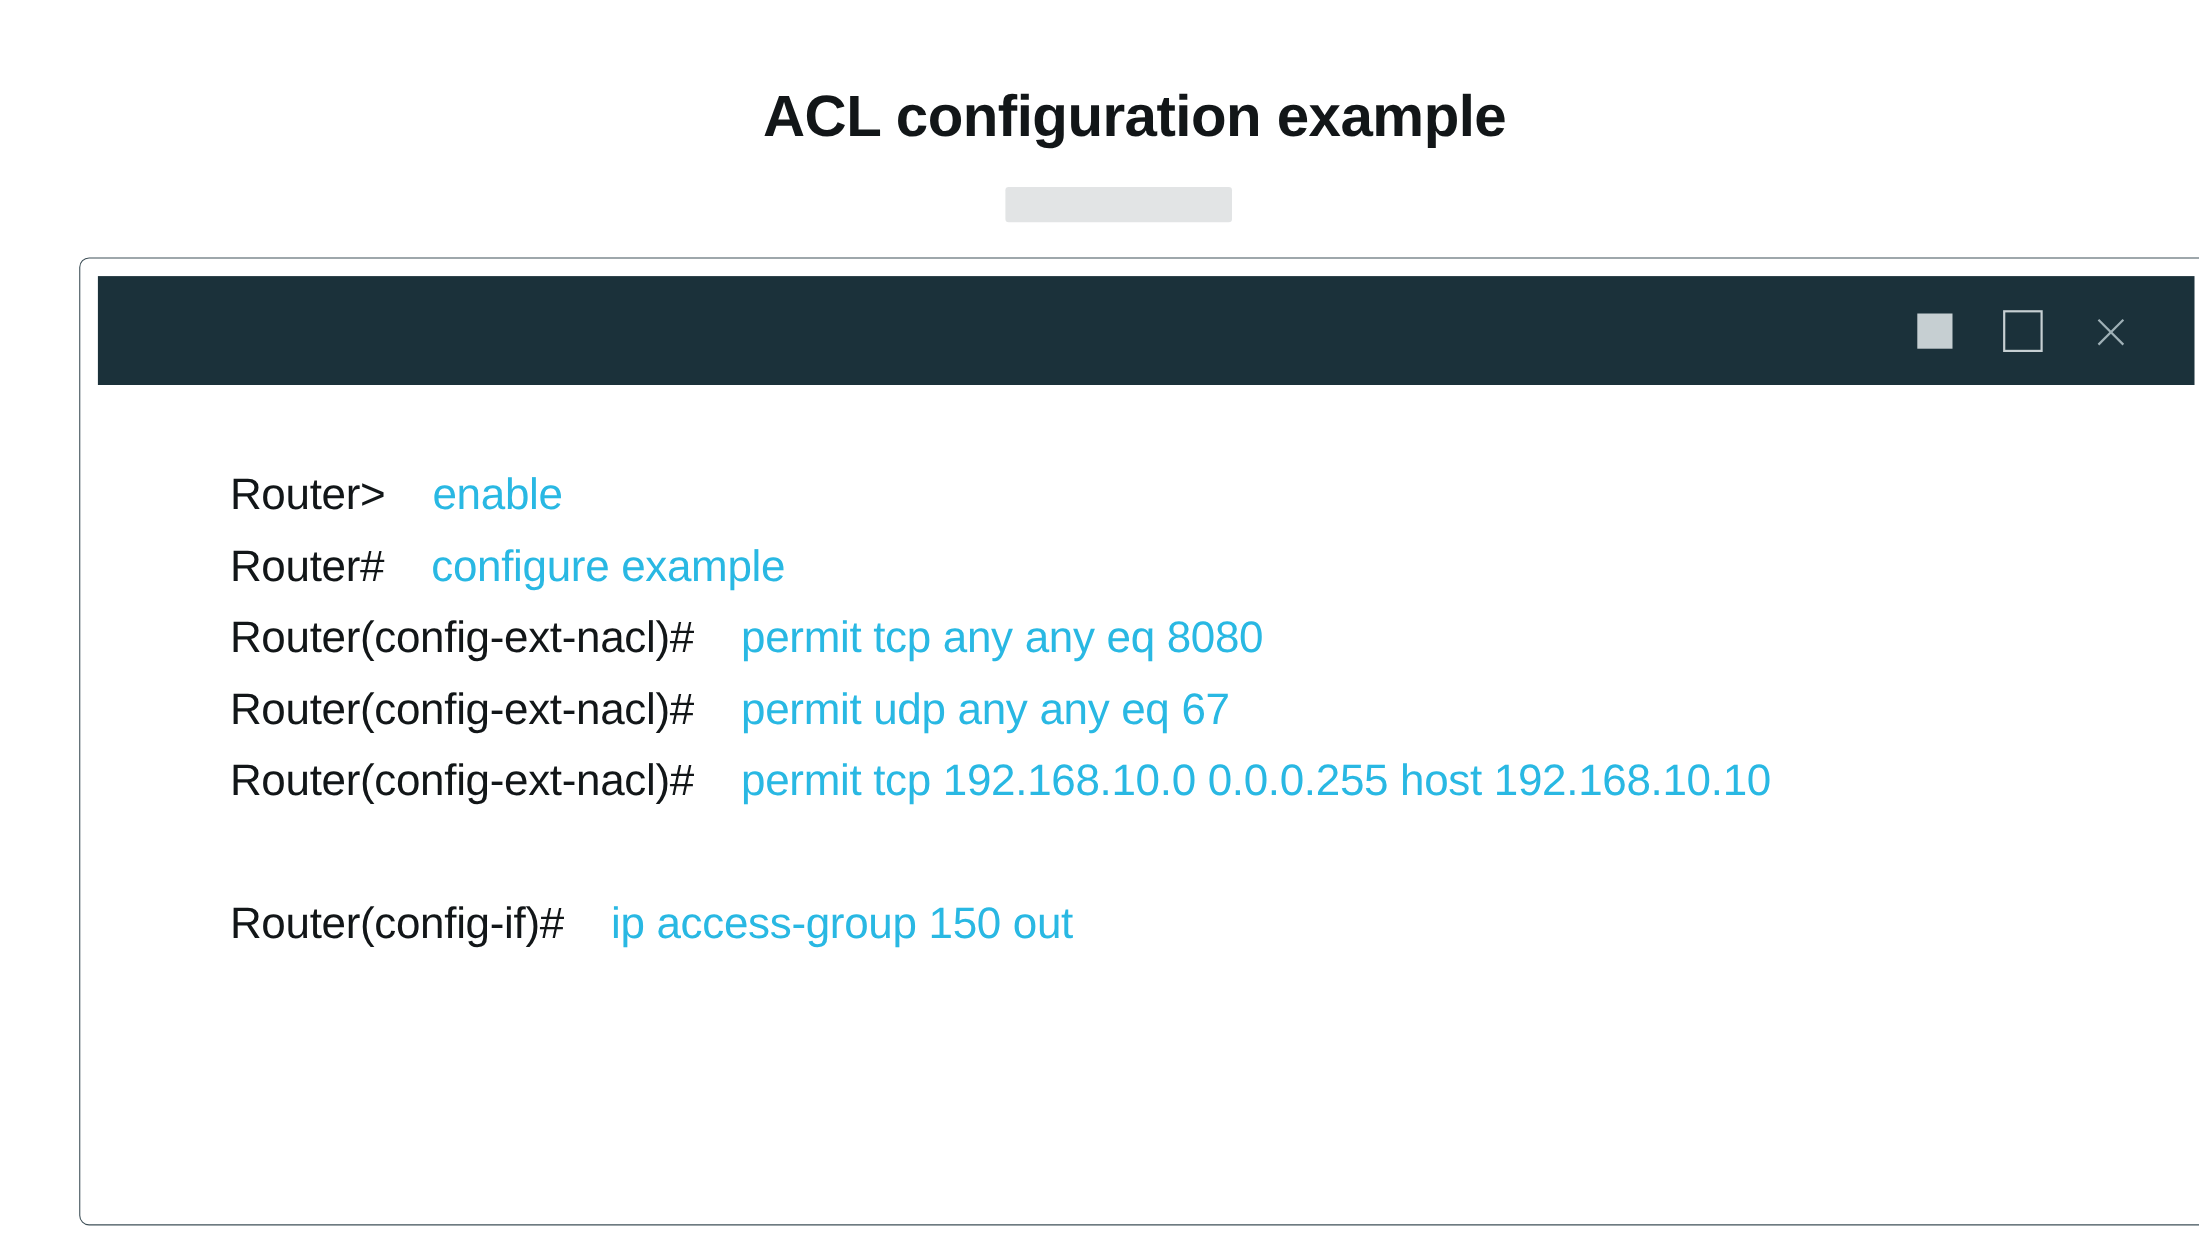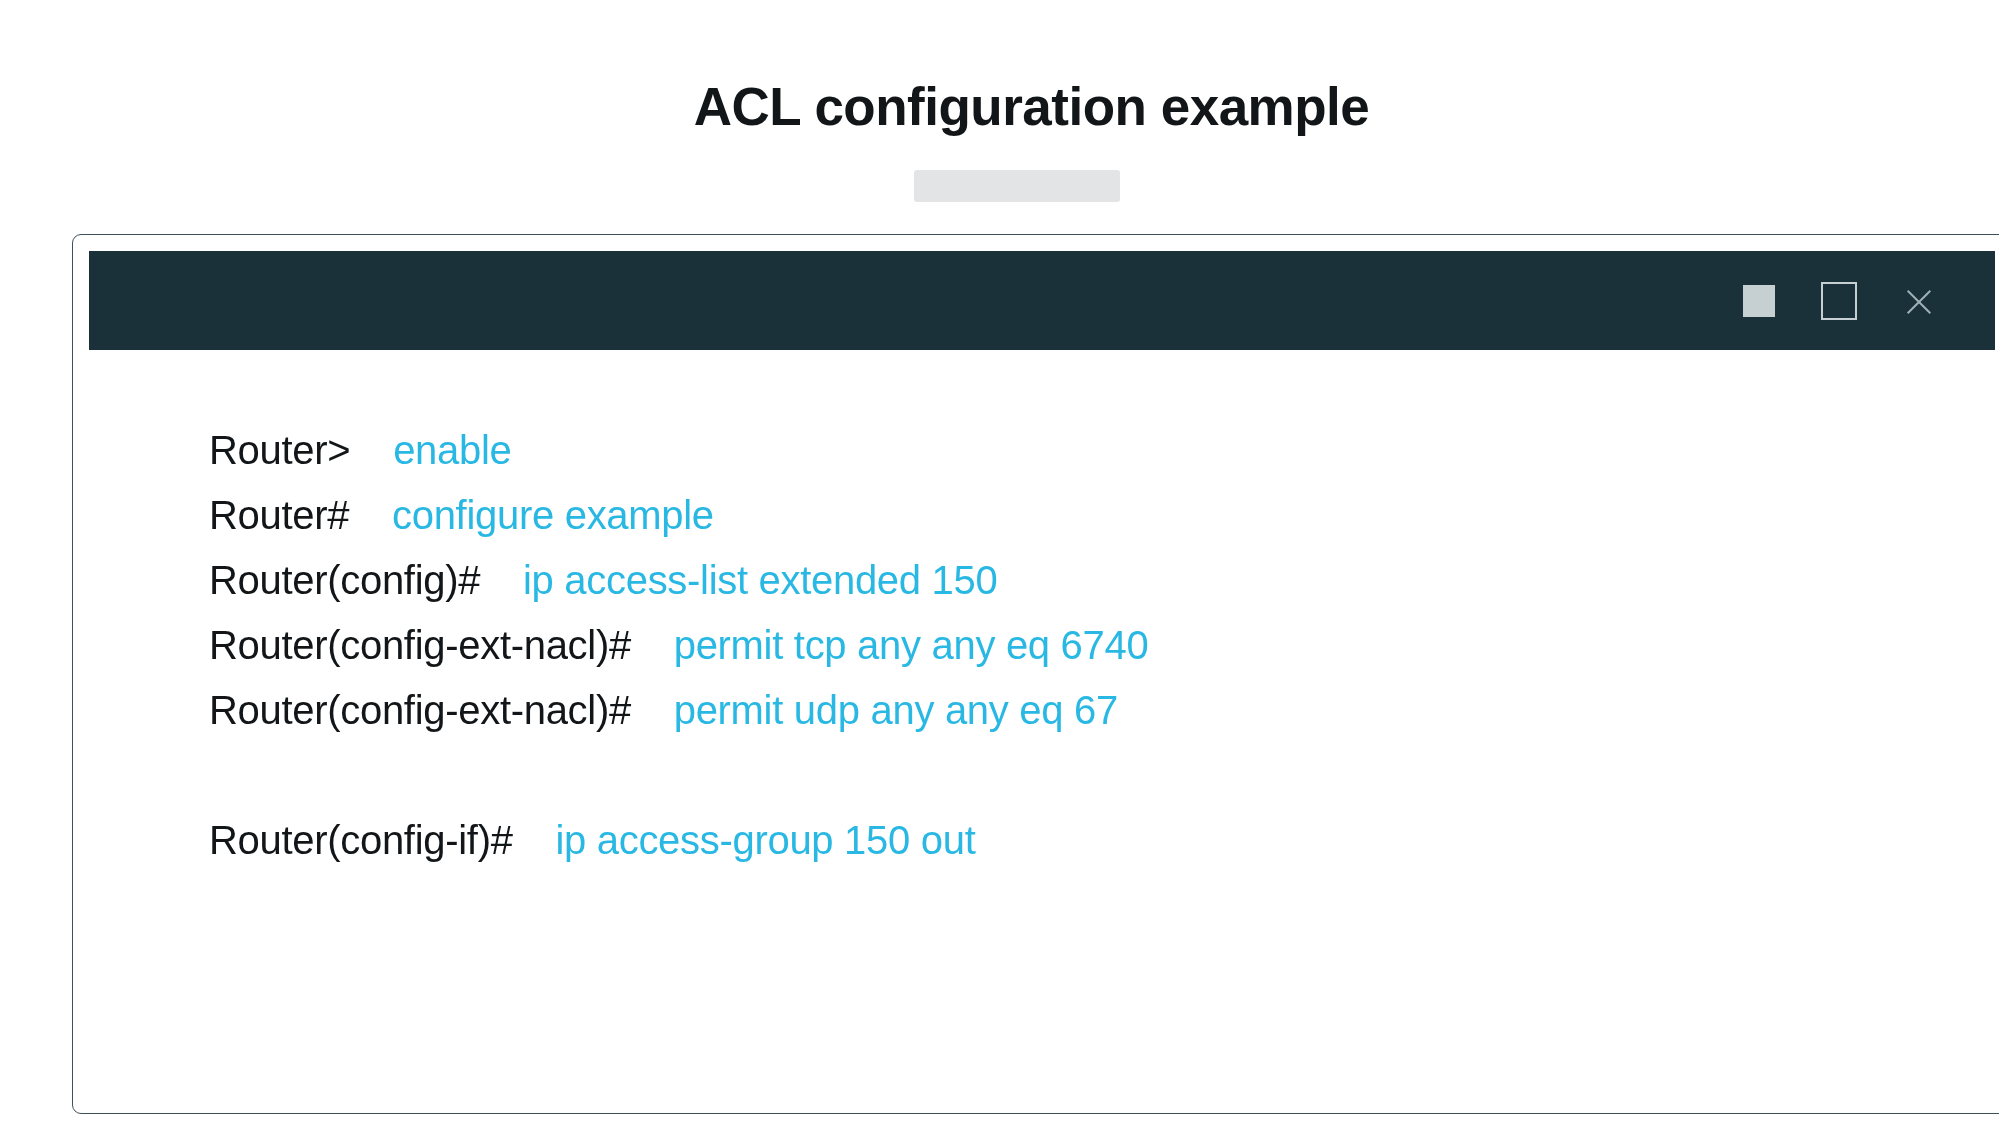--- a/index.html
+++ b/index.html
@@ -173,21 +173,21 @@
         </div>
         <div class="wc-btn">
           <span class="wc-close"></span>
         </div>
       </div>
     </div>
 
     <div class="console-body" id="console-body">
         <div class="console-line"><span class="prompt">Router&gt; </span><span class="cmd">enable</span></div>
         <div class="console-line"><span class="prompt">Router# </span><span class="cmd">configure example</span></div>
-        <div class="console-line"><span class="prompt">Router(config)# </span><span class="cmd">ip access-list extended 150</span></div>
-        <div class="console-line"><span class="prompt">Router(config-ext-nacl)# </span><span class="cmd">permit tcp any any eq 6740</span></div>
+        <div class="console-line"><span class="prompt">Router(config-ext-nacl)# </span><span class="cmd">permit tcp any any eq 8080</span></div>
         <div class="console-line"><span class="prompt">Router(config-ext-nacl)# </span><span class="cmd">permit udp any any eq 67</span></div>
+        <div class="console-line"><span class="prompt">Router(config-ext-nacl)# </span><span class="cmd">permit tcp 192.168.10.0 0.0.0.255 host 192.168.10.10</span></div>
         <div class="console-line blank"><span class="prompt"></span><span class="cmd"></span></div>
         <div class="console-line"><span class="prompt">Router(config-if)# </span><span class="cmd">ip access-group 150 out</span></div>
       </div>
 
   </div>
 </div>
 
 </body></html>

